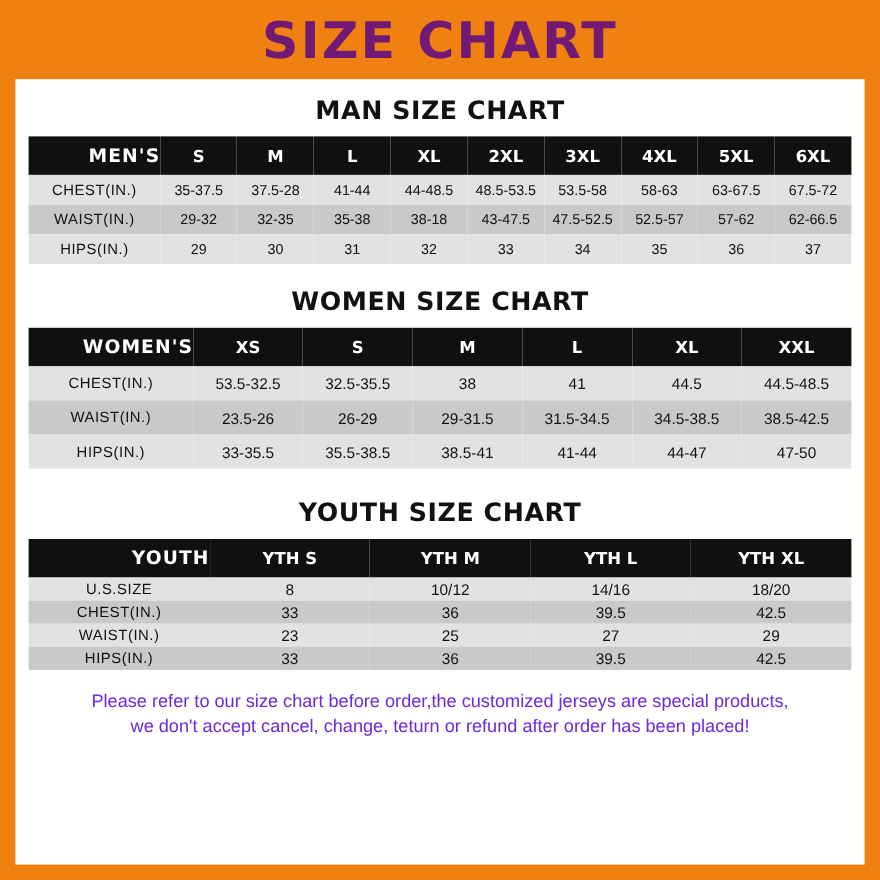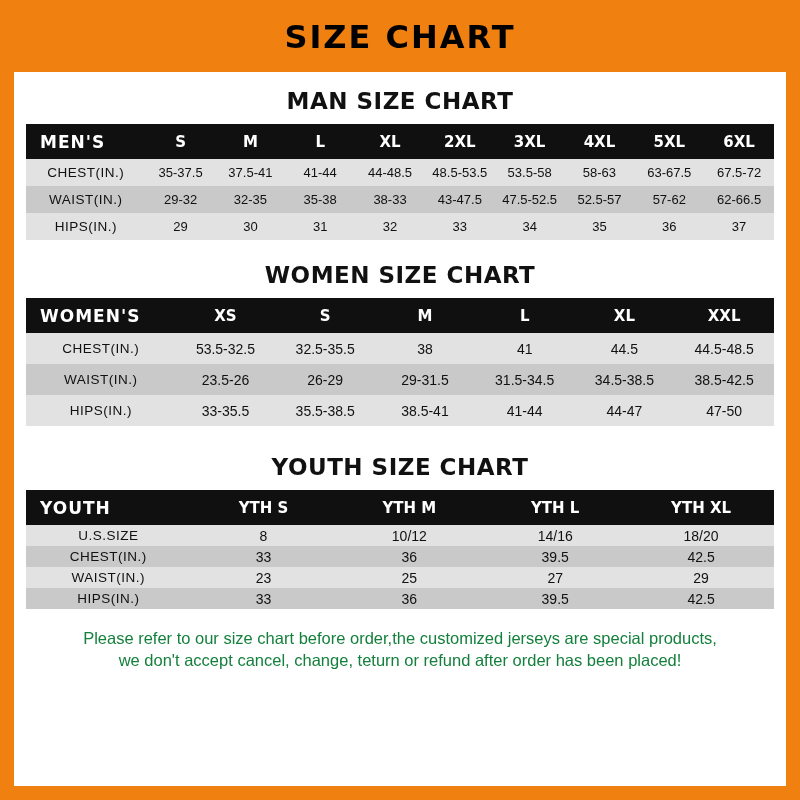--- a/index.html
+++ b/index.html
@@ -27,23 +27,23 @@
     height: 72px;
     background: #f08010;
     margin: 0 -14px;
     display: flex;
     align-items: center;
     justify-content: center;
   }
   .top-banner .title {
     font-family: "DejaVu Sans", sans-serif;
     font-weight: bold;
-    font-size: 32px;
+    font-size: 46px;
     letter-spacing: 2px;
-    color: #000000;
+    color: #701a75;
     line-height: 1;
     margin-top: 2px;
   }
   .content {
     padding: 0 12px;
     box-sizing: border-box;
   }
   .section-title {
     text-align: center;
     font-family: "DejaVu Sans", sans-serif;
@@ -72,21 +72,21 @@
   }
   table.size-table thead th {
     background: #101010;
     color: #ffffff;
     font-size: 15px;
     font-weight: bold;
     height: 35px;
     font-family: "DejaVu Sans", sans-serif;
   }
   table.size-table thead th.rowlabel {
-    text-align: left;
+    text-align: right;
     padding-left: 14px;
     font-size: 17px;
     letter-spacing: 1px;
   }
   table.size-table tbody tr.light td { background: #e2e2e2; }
   table.size-table tbody tr.dark td { background: #c9c9c9; }
   table.size-table tbody td.rowlabel {
     font-size: 13.5px;
     letter-spacing: 0.5px;
     color: #111111;
@@ -97,21 +97,21 @@
   .tbl-youth col.c0 { width: 22%; }
   .tbl-youth td, .tbl-youth th { }
   .tbl-youth thead th { height: 38px; }
   .tbl-youth tbody td { height: 21px; font-size: 14px; }
   .tbl-women thead th { height: 40px; font-size: 16px; text-align: center; }
   .tbl-women tbody td { height: 31px; font-size: 14px; }
 
   .footer-note {
     margin-top: 18px;
     text-align: center;
-    color: #15803d;
+    color: #6d28d9;
     font-size: 16.5px;
     line-height: 1.35;
     font-family: "Liberation Sans", sans-serif;
     padding: 0 4px;
   }
   .footer-note div { white-space: nowrap; }
   .bottom-bar {
     position: absolute;
     left: -14px;
     right: -14px;
@@ -156,35 +156,35 @@
           <th>3XL</th>
           <th>4XL</th>
           <th>5XL</th>
           <th>6XL</th>
         </tr>
       </thead>
       <tbody>
         <tr class="light">
           <td class="rowlabel">CHEST(IN.)</td>
           <td>35-37.5</td>
-          <td>37.5-41</td>
+          <td>37.5-28</td>
           <td>41-44</td>
           <td>44-48.5</td>
           <td>48.5-53.5</td>
           <td>53.5-58</td>
           <td>58-63</td>
           <td>63-67.5</td>
           <td>67.5-72</td>
         </tr>
         <tr class="dark">
           <td class="rowlabel">WAIST(IN.)</td>
           <td>29-32</td>
           <td>32-35</td>
           <td>35-38</td>
-          <td>38-33</td>
+          <td>38-18</td>
           <td>43-47.5</td>
           <td>47.5-52.5</td>
           <td>52.5-57</td>
           <td>57-62</td>
           <td>62-66.5</td>
         </tr>
         <tr class="light">
           <td class="rowlabel">HIPS(IN.)</td>
           <td>29</td>
           <td>30</td>

